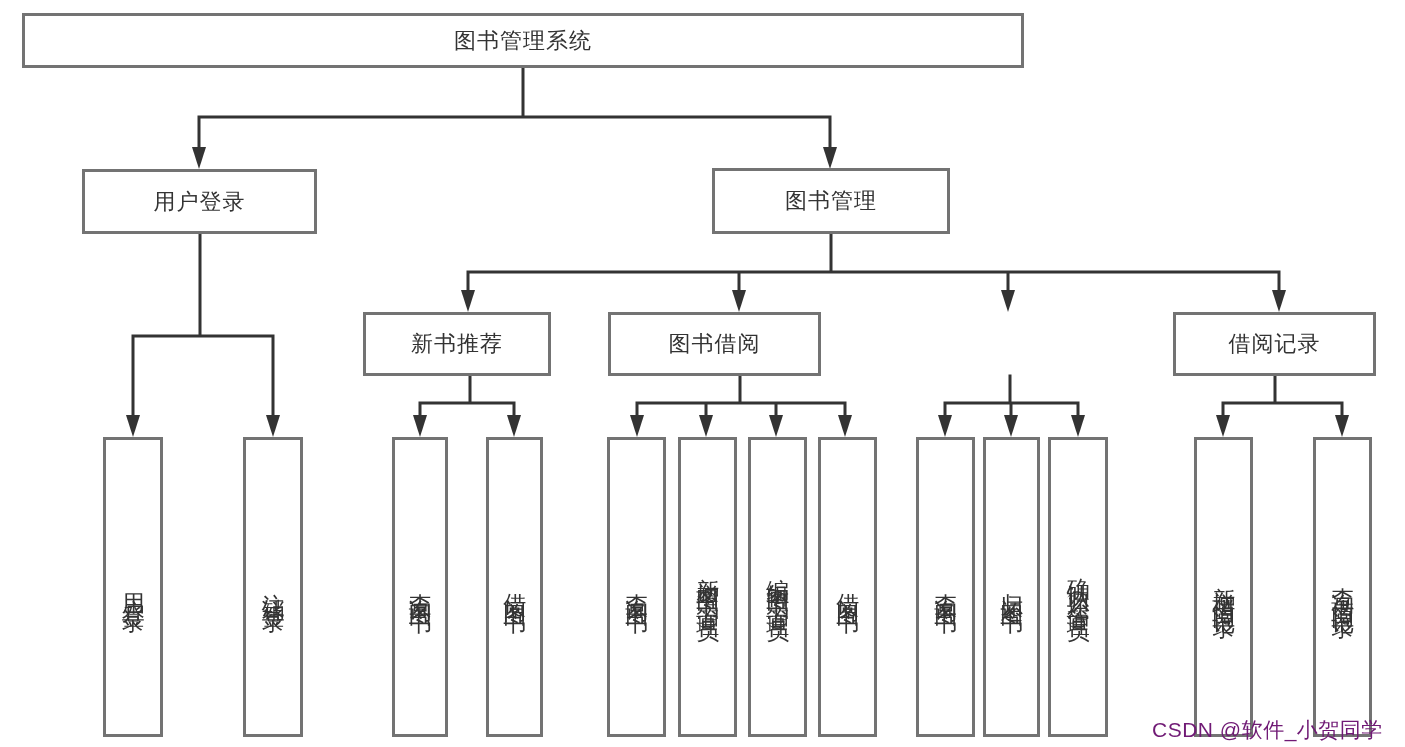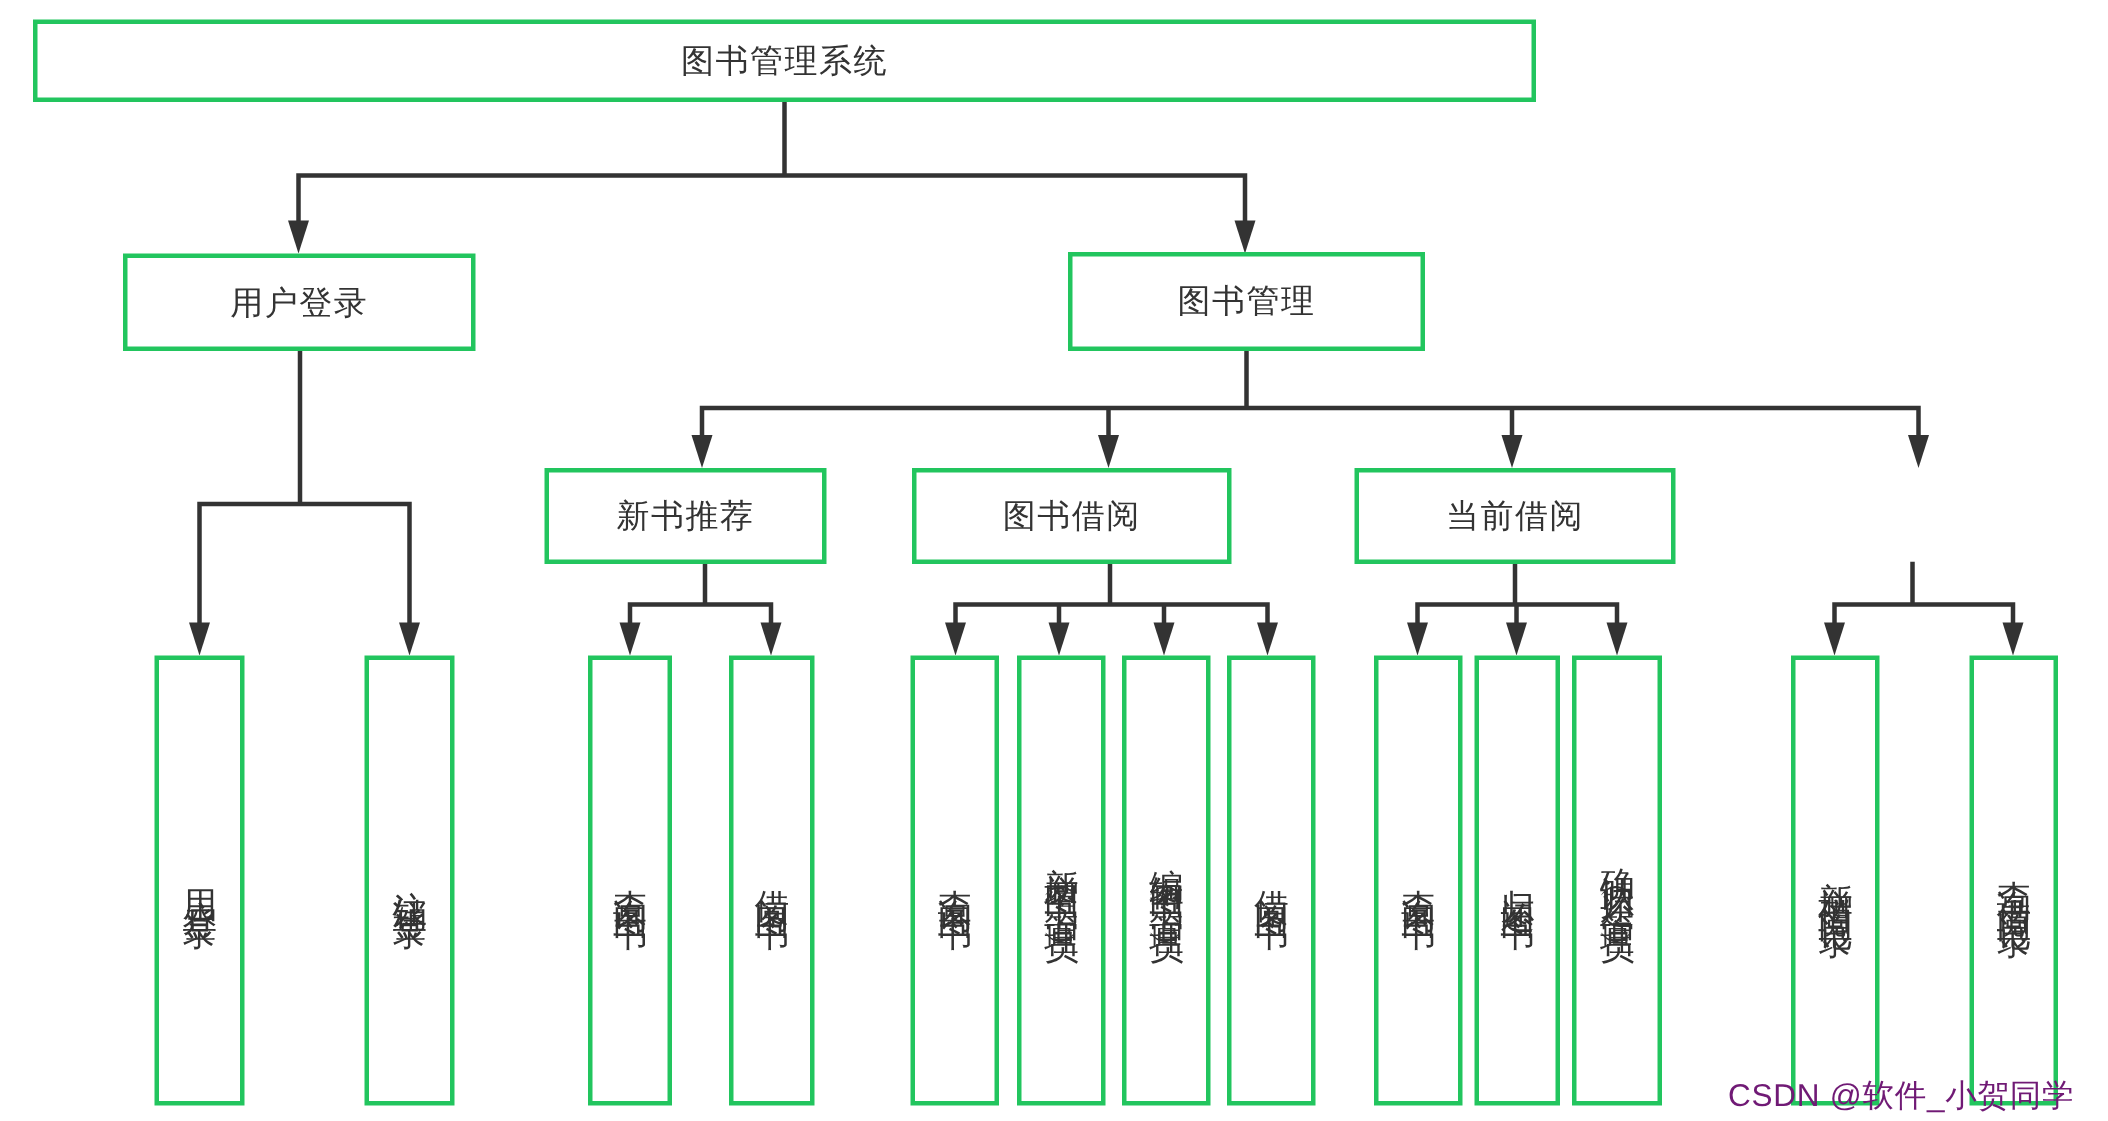--- a/index.html
+++ b/index.html
@@ -15,21 +15,21 @@
   .connectors {
     position: absolute;
     left: 0; top: 0;
     width: 1405px; height: 747px;
     z-index: 1;
   }
   .box {
     position: absolute;
     box-sizing: border-box;
     background: #ffffff;
-    border: 3px solid #22c55e;
+    border: 3px solid #737373;
     display: flex;
     align-items: center;
     justify-content: center;
     z-index: 2;
   }
   .hbox {
     font-size: 22px;
     letter-spacing: 1px;
     white-space: nowrap;
   }
@@ -123,22 +123,22 @@
   <div class="box hbox n-mgmt">
     <span>图书管理</span>
   </div>
 
   <div class="box hbox n-newrec">
     <span>新书推荐</span>
   </div>
   <div class="box hbox n-borrow">
     <span>图书借阅</span>
   </div>
-  <div class="box hbox n-curr">
-    <span>当前借阅</span>
+  <div class="box hbox n-record">
+    <span>借阅记录</span>
   </div>
 
   <div class="box vbox leaf lf1">
     <span class="vtext">用户登录</span>
   </div>
   <div class="box vbox leaf lf2">
     <span class="vtext">注销登录</span>
   </div>
   <div class="box vbox leaf lf3">
     <span class="vtext">查询图书</span>

